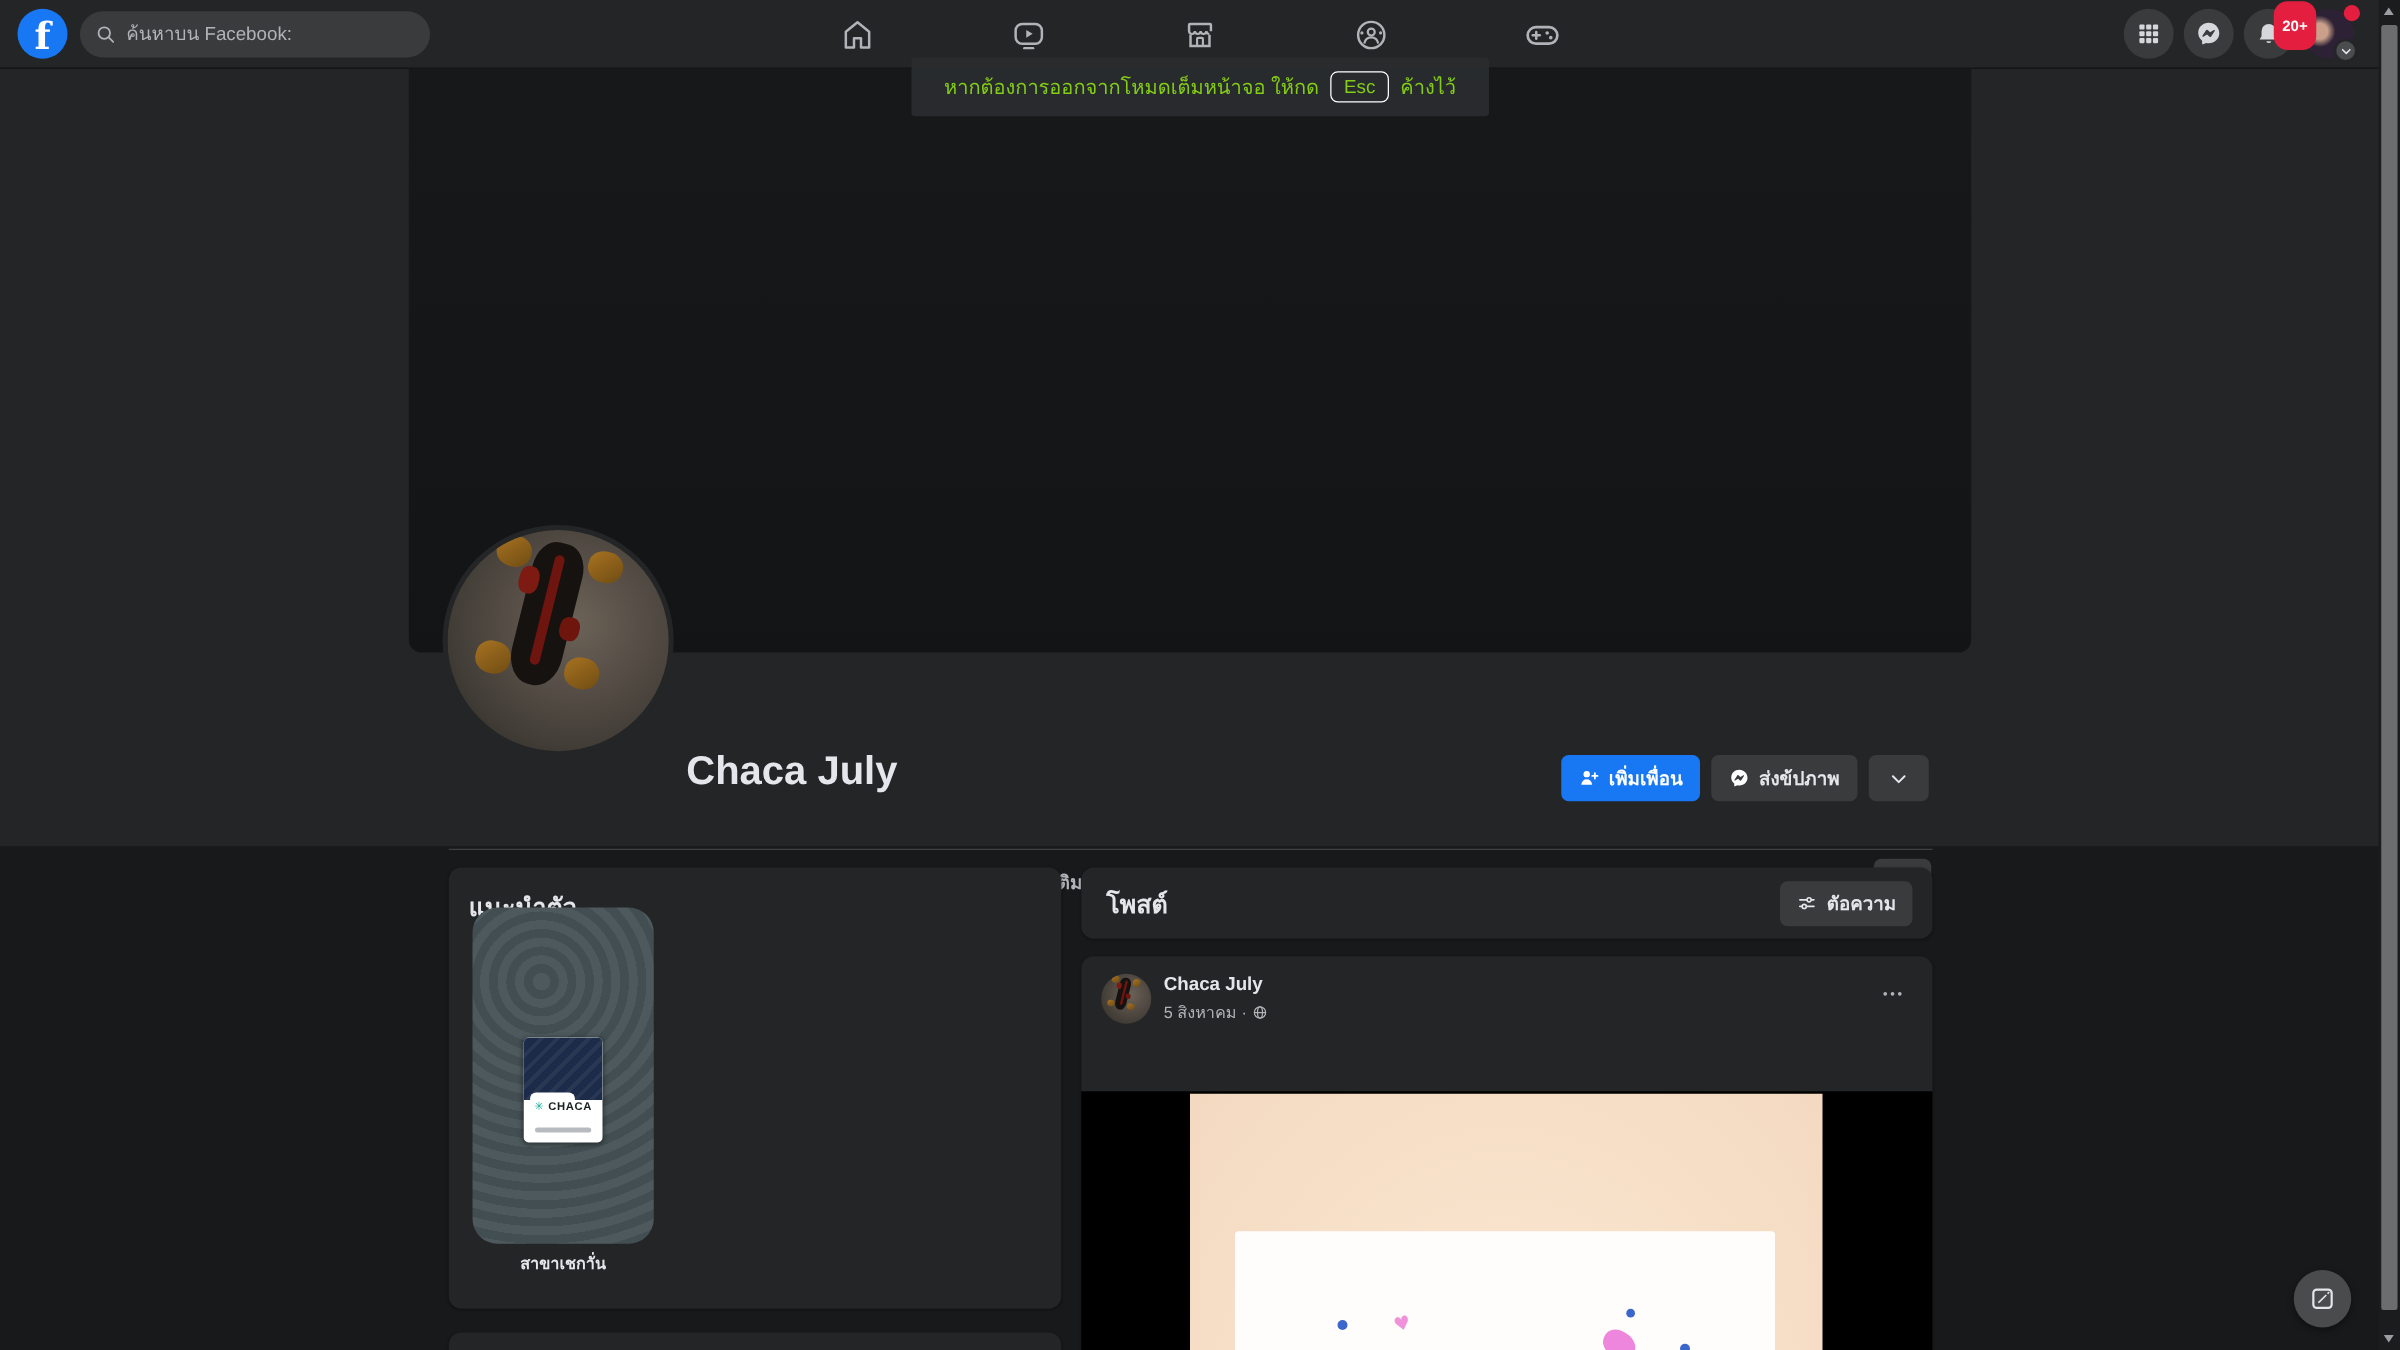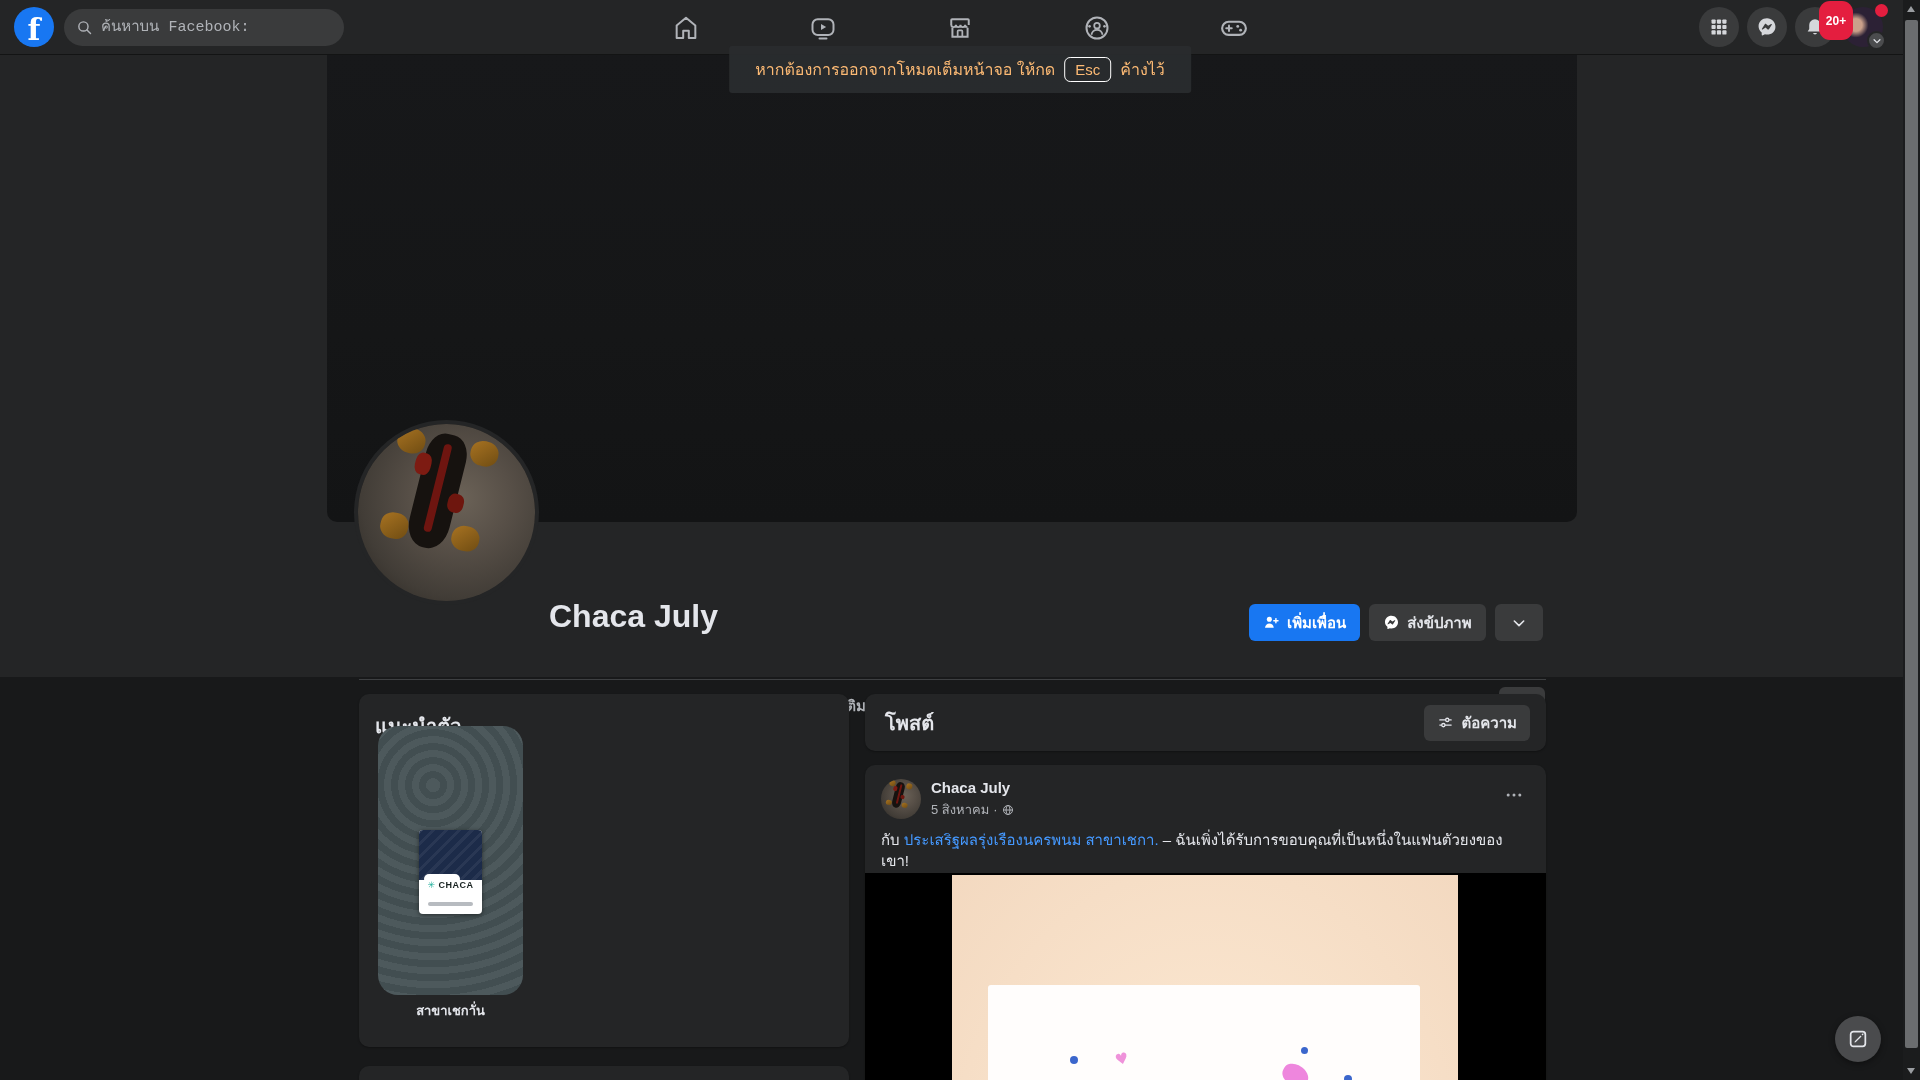--- a/index.html
+++ b/index.html
@@ -8,42 +8,42 @@
 
   
   .topnav { position:absolute; top:0; left:0; width:1920px; height:55px; background:#242526;
     border-bottom:1px solid rgba(0,0,0,.45); z-index:30; }
   .fb-logo { position:absolute; left:14px; top:7px; width:40px; height:40px; border-radius:50%;
     background:#1877f2; display:flex; align-items:center; justify-content:center; }
   .fb-logo span { color:#fff; font-weight:bold; font-size:30px; line-height:1; margin-top:6px; font-family:"DejaVu Serif",serif;}
   .search-pill { position:absolute; left:64px; top:9px; width:280px; height:37px; border-radius:19px;
     background:#3a3b3c; display:flex; align-items:center; padding:0 12px; gap:8px; }
   .search-pill input { background:transparent; border:none; outline:none; color:#b0b3b8;
-    font-size:15px; width:220px; font-family:Liberation Mono, monospace; }
+    font-size:15px; width:220px; font-family:Liberation Sans, sans-serif; }
   .search-pill input::placeholder { color:#b0b3b8; }
   .navtabs { position:absolute; left:617px; top:0; height:55px; display:flex; }
   .navtab { width:137px; height:55px; display:flex; align-items:center; justify-content:center; cursor:pointer; }
   .nav-right { position:absolute; right:37px; top:7px; display:flex; gap:8px; }
   .nav-circle { width:40px; height:40px; border-radius:50%; background:#3a3b3c;
     display:flex; align-items:center; justify-content:center; cursor:pointer; position:relative; }
   .nav-avatar { background:radial-gradient(circle at 32% 45%, #caa08a 0 18%, #2c2135 36%),
     radial-gradient(circle at 68% 42%, #d8b49c 0 17%, #3a2a44 40%),
     linear-gradient(160deg,#4a3b5e 0%, #241b30 70%); overflow:hidden; }
   .badge { position:absolute; left:1819px; top:1px; min-width:34px; height:39px; background:#e41e3f;
     border-radius:11px; color:#fff; font-size:12px; font-weight:bold; display:flex; align-items:center;
     justify-content:center; padding:0 6px; z-index:40; }
   .reddot { position:absolute; left:1875px; top:4px; width:13px; height:13px; border-radius:50%;
     background:#e41e3f; z-index:41; }
   .av-chevron { position:absolute; left:1867px; top:31px; width:19px; height:19px; border-radius:50%;
     background:#4b4c4e; border:2px solid #242526; display:flex; align-items:center; justify-content:center; z-index:41; }
 
   
   .fs-banner { position:absolute; top:46px; left:50%; transform:translateX(-50%); height:47px;
     background:rgba(42,44,46,.96); z-index:35; display:flex; align-items:center; padding:0 26px;
-    font-size:16px; color:#fdba74; border-radius:3px; white-space:nowrap; }
+    font-size:16px; color:#84cc16; border-radius:3px; white-space:nowrap; }
   .fs-banner kbd { border:1px solid #fff; border-radius:6px; padding:3px 10px; margin:0 9px;
     font-family:inherit; font-size:15px; }
 
   
   .header-surface { position:absolute; top:55px; left:0; width:1903px; height:622px; background:#242526; }
   .cover { position:absolute; left:327px; top:0; width:1250px; height:467px;
     background:linear-gradient(180deg,#17181a 0%, #151617 60%, #131415 100%);
     border-radius:0 0 10px 10px; }
   .profile-pic { position:absolute; left:358px; top:369px; width:177px; height:177px; border-radius:50%;
     box-shadow:0 0 0 4px #242526; overflow:hidden; cursor:pointer;
@@ -411,24 +411,20 @@
             <g fill="#b0b3b8">
               <circle cx="5" cy="12" r="1.8"></circle>
               <circle cx="12" cy="12" r="1.8"></circle>
               <circle cx="19" cy="12" r="1.8"></circle>
             </g>
           </svg>
       </span>
     </div>
   </div>
 
-  <div class="post-text">
-    <span>กับ </span><a>ประเสริฐผลรุ่งเรืองนครพนม สาขาเชกา.</a><span> – ฉันเพิ่งได้รับการขอบคุณที่เป็นหนึ่งในแฟนตัวยงของเขา!</span><br>
-    <span>🎉</span>
-  </div>
 
   <div class="post-media">
     <div class="media-photo">
       <div class="media-white"></div>
       <div class="confetti-dot" style="left:118px; top:181px; width:8px; height:8px;"></div>
       <div class="confetti-heart" style="left:163px; top:175px;">♥</div>
       <div class="confetti-blob" style="left:330px; top:190px;"></div>
       <div class="confetti-dot" style="left:349px; top:172px; width:7px; height:7px;"></div>
       <div class="confetti-dot" style="left:392px; top:200px; width:8px; height:8px;"></div>
     </div>

